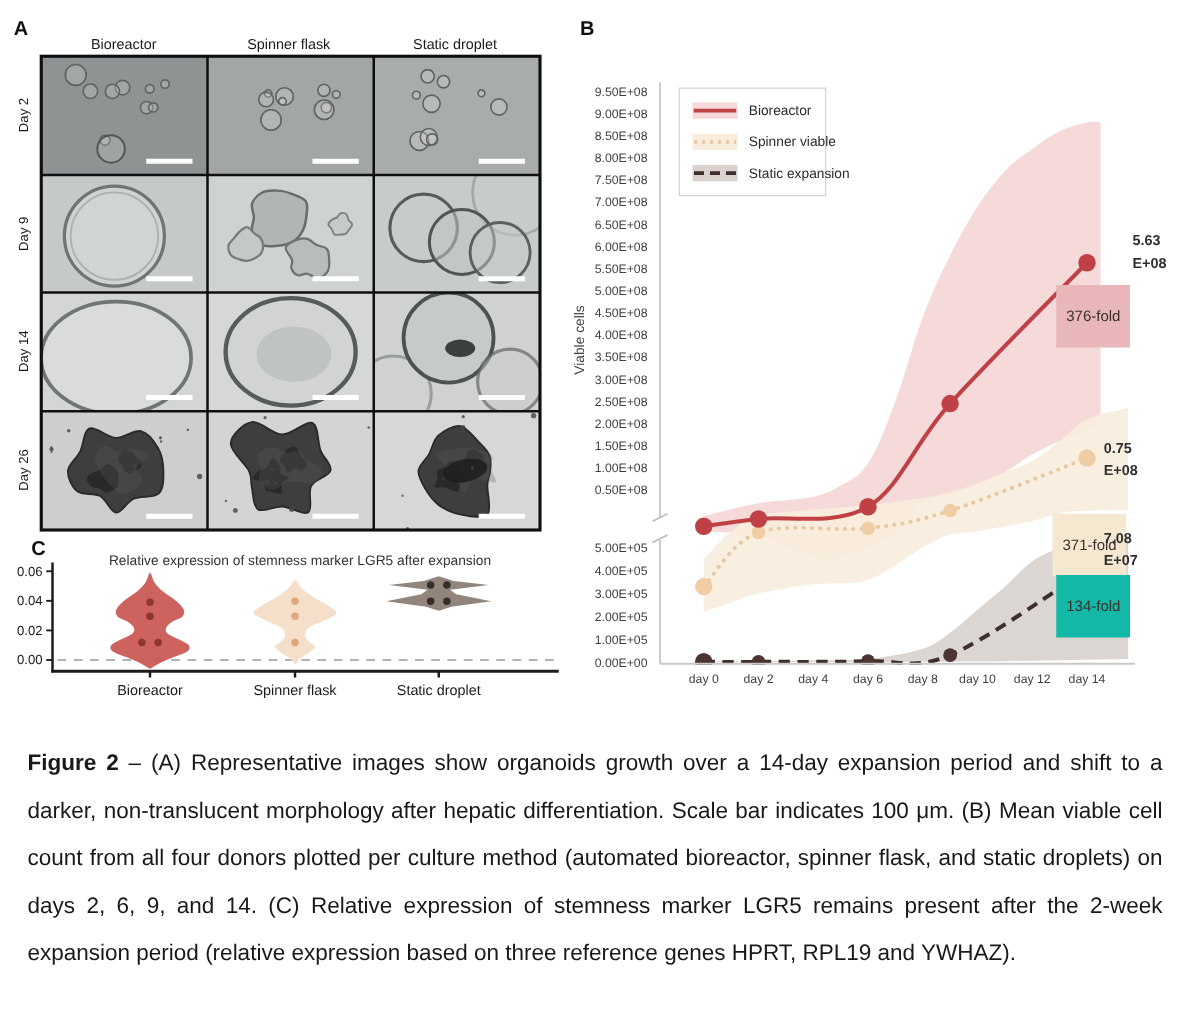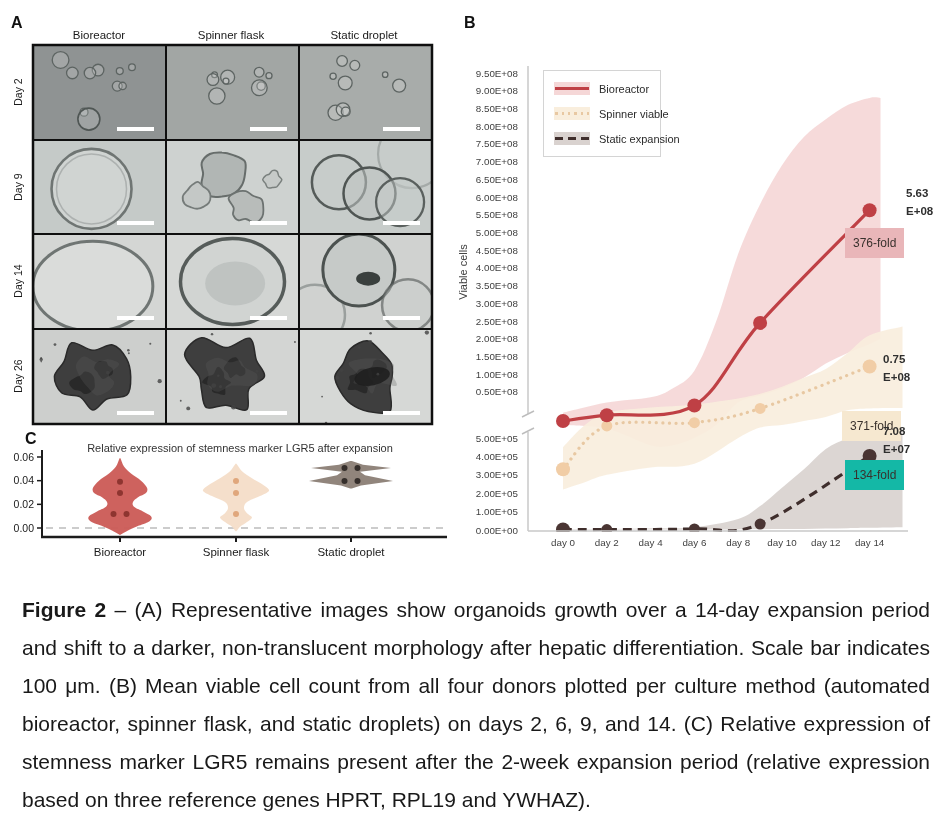--- a/index.html
+++ b/index.html
@@ -5,22 +5,22 @@
   html,body{margin:0;padding:0;background:#ffffff;}
   body{width:950px;height:826px;position:relative;font-family:"Liberation Sans",sans-serif;overflow:hidden;}
   #fig{position:absolute;left:0;top:0;}
   #overlay{position:absolute;left:0;top:0;width:950px;height:826px;pointer-events:none;}
   .legend{position:absolute;left:543px;top:70px;width:118px;border:1px solid #d4d4d4;background:#fff;padding:5px 0 5px 10px;box-sizing:border-box;}
   .leg-item{display:flex;align-items:center;height:25px;gap:9px;}
   .leg-swatch{width:36px;height:13px;position:relative;display:inline-block;flex:0 0 36px;}
   .leg-line{position:absolute;left:1px;right:1px;top:5px;height:3px;}
   .leg-label{font-size:11px;color:#2b2b2b;white-space:nowrap;}
   .endval{position:absolute;font-weight:700;font-size:11.5px;line-height:18px;color:#2f2f2f;}
-  .badge{position:absolute;font-size:12px;font-weight:400;padding:8px 8px;color:#39312d;white-space:nowrap;}
-  .caption{position:absolute;left:22px;top:591px;width:908px;font-size:21px;line-height:38px;color:#191919;text-align:justify;}
+  .badge{position:absolute;font-size:12px;font-weight:400;padding:18px 8px;color:#39312d;white-space:nowrap;}
+  .caption{position:absolute;left:22px;top:591px;width:908px;font-size:18px;line-height:38px;color:#191919;text-align:justify;}
   .cap-label{font-weight:700;}
   .ytick,.xtick{fill:#3f3f3f;}
 </style>
 </head>
 <body>
 
 <svg id="fig" width="950" height="826" viewBox="0 0 950 826" xmlns="http://www.w3.org/2000/svg">
 
   <text x="11" y="28" font-size="16" font-weight="bold" fill="#111">A</text>
   <text x="464" y="28" font-size="16" font-weight="bold" fill="#111">B</text>

